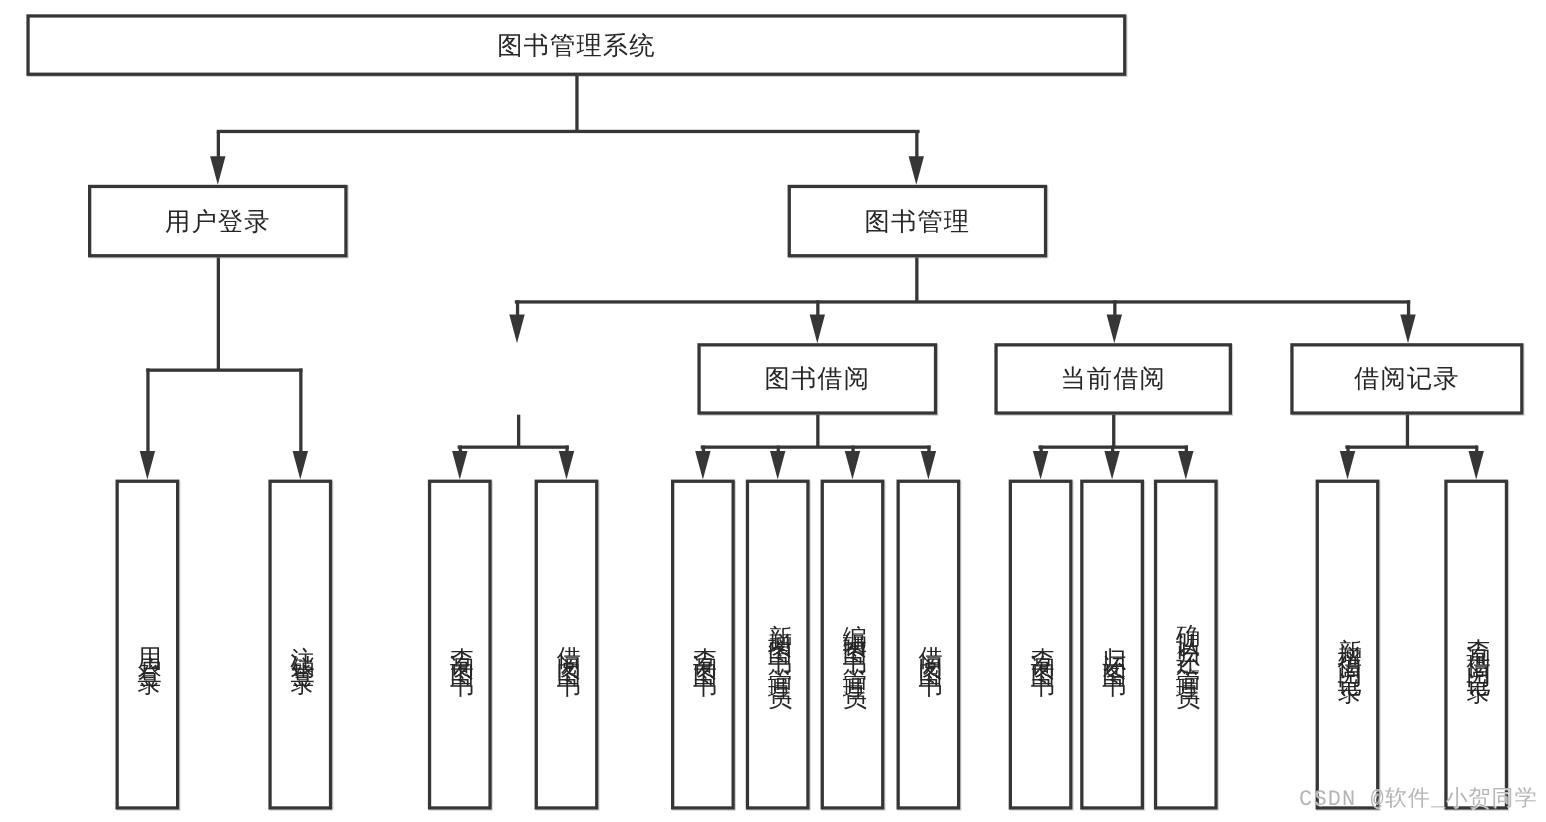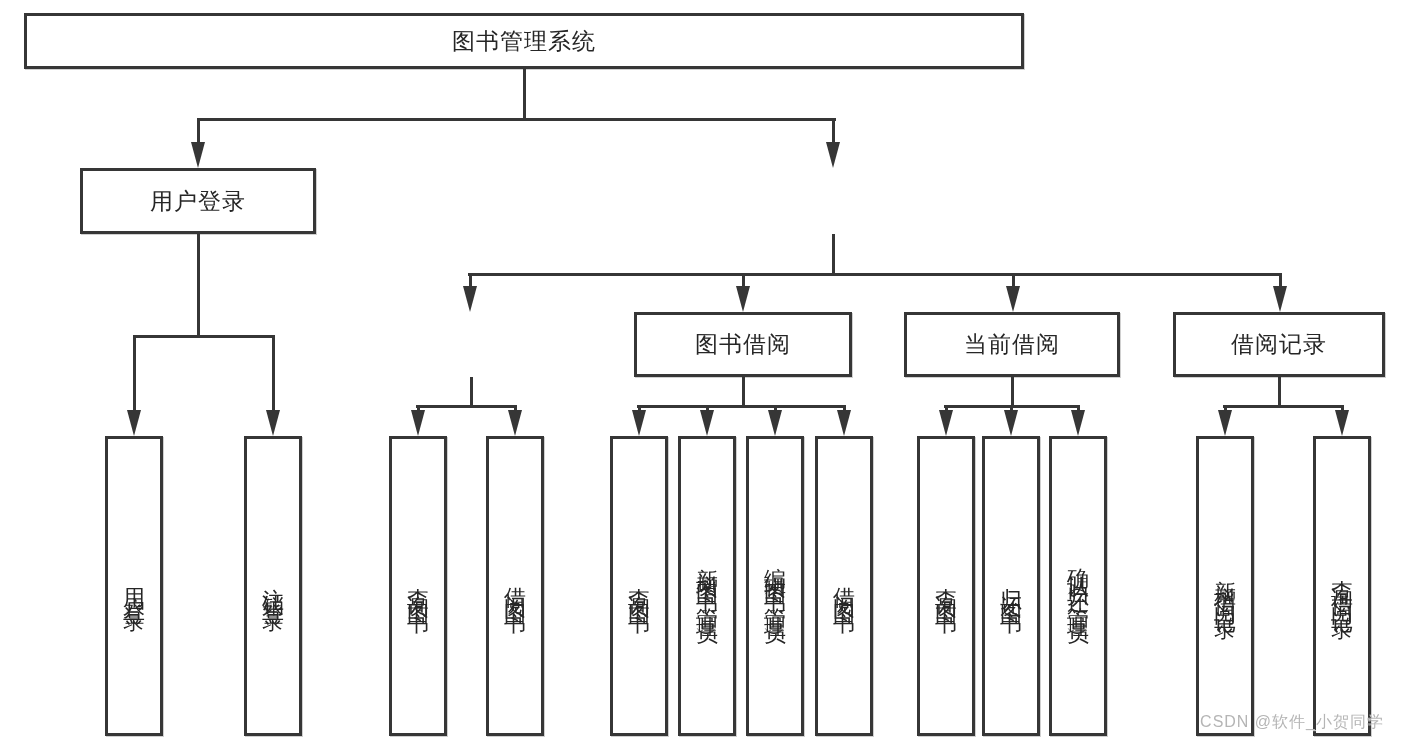--- a/index.html
+++ b/index.html
@@ -4,21 +4,21 @@
 <style>
   :root{
     --line:#363636;
     --text:#262626;
     --wm:#b5b5b5;
     --bg:#ffffff;
   }
   html,body{margin:0;padding:0;background:var(--bg);}
   .canvas{
     position:relative;width:1405px;height:747px;background:var(--bg);
-    font-family:Liberation Sans, sans-serif;overflow:hidden;
+    font-family:Liberation Mono, monospace;overflow:hidden;
   }
   .box{
     position:absolute;box-sizing:border-box;background:#fff;
     border:3px solid var(--line);
     display:flex;align-items:center;justify-content:center;
     color:var(--text);
     box-shadow:1px 1px 0 rgba(120,120,120,.35);
   }
   .h-label{font-size:23px;letter-spacing:1px;white-space:nowrap;}
   .v-box .lbl{
@@ -26,22 +26,22 @@
     font-size:22px;letter-spacing:8px;line-height:1.1;white-space:nowrap;
   }
   .vline{position:absolute;width:3px;background:var(--line);}
   .hline{position:absolute;height:3px;background:var(--line);}
   .arrow{
     position:absolute;width:0;height:0;
     border-left:7px solid transparent;border-right:7px solid transparent;
     border-top:26px solid var(--line);
   }
   .watermark{
-    position:absolute;top:712px;right:21px;z-index:5;
-    font-size:16px;color:var(--wm);letter-spacing:1px;
+    position:absolute;top:712px;right:7px;z-index:5;
+    font-size:20px;color:var(--wm);letter-spacing:1px;
     text-shadow:1px 1px 0 rgba(255,255,255,.75);
   }
 </style>
 </head>
 <body>
 
 <div class="canvas">
 
   <div class="box" style="left:24px;top:13px;width:1000px;height:56px">
     <span class="h-label">图书管理系统</span>
@@ -49,20 +49,23 @@
 
   <div class="vline" style="left:523px;top:69px;height:51px"></div>
   <div class="hline" style="left:197px;top:118px;width:639px"></div>
   <div class="vline" style="left:197px;top:120px;height:26px"></div>
   <div class="arrow" style="left:191px;top:142px"></div>
   <div class="vline" style="left:832px;top:120px;height:26px"></div>
   <div class="arrow" style="left:826px;top:142px"></div>
 
   <div class="box" style="left:80px;top:168px;width:236px;height:66px">
     <span class="h-label">用户登录</span>
+  </div>
+  <div class="box" style="left:716px;top:168px;width:236px;height:66px">
+    <span class="h-label">图书管理</span>
   </div>
 
   <div class="vline" style="left:197px;top:234px;height:103px"></div>
   <div class="hline" style="left:133px;top:335px;width:142px"></div>
   <div class="vline" style="left:133px;top:335px;height:77px"></div>
   <div class="arrow" style="left:127px;top:410px"></div>
   <div class="vline" style="left:272px;top:335px;height:77px"></div>
   <div class="arrow" style="left:266px;top:410px"></div>
 
   <div class="vline" style="left:832px;top:234px;height:41px"></div>

